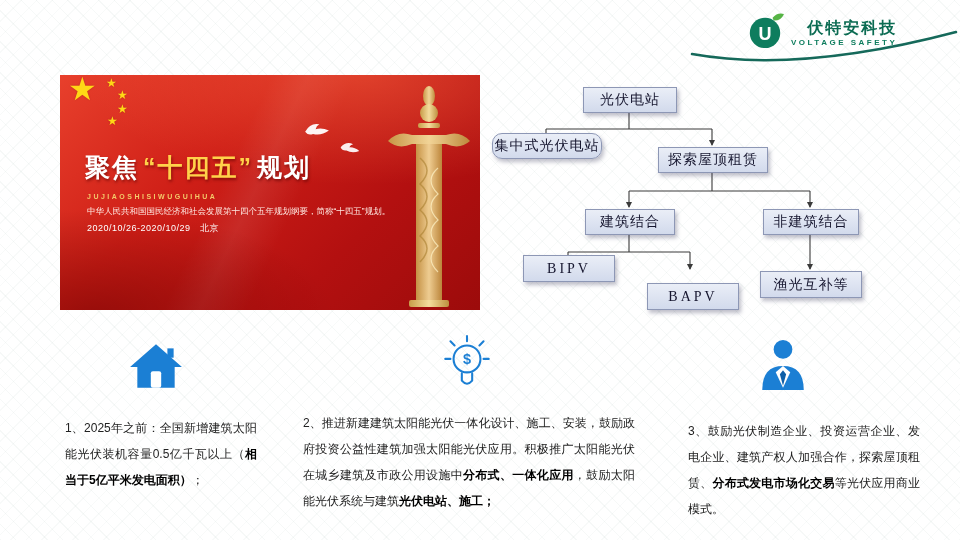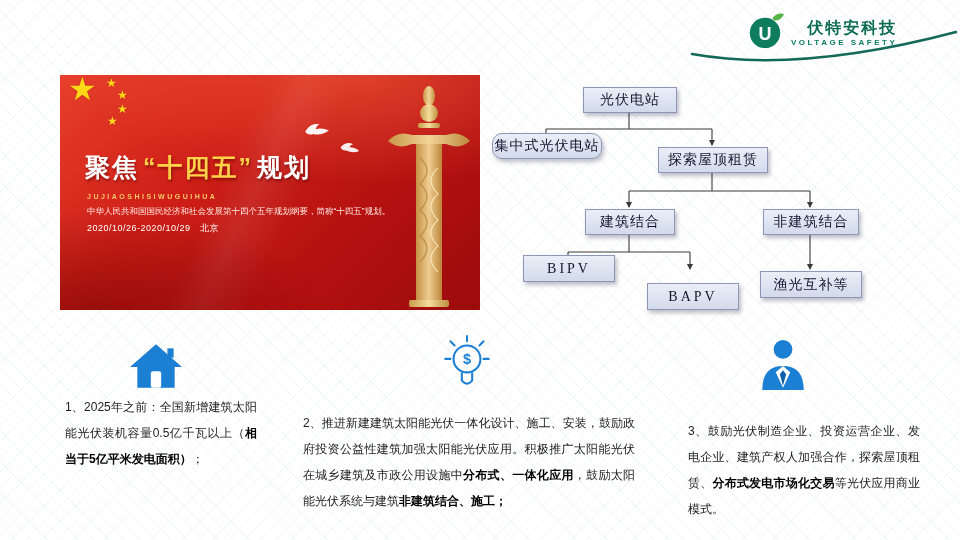--- a/index.html
+++ b/index.html
@@ -67,21 +67,21 @@
   .fb-bipv{left:35px;top:170px;width:90px;height:25px;letter-spacing:3px;}
   .fb-bapv{left:159px;top:186px;width:90px;height:25px;letter-spacing:3px;margin-top:12px;}
   .fb-fish{left:272px;top:186px;width:100px;height:25px;}
 
   
   .icon-house{left:128px;top:342px;}
   .icon-bulb{left:438px;top:332px;}
   .icon-person{left:758px;top:338px;}
   .pt{position:absolute;font-size:12px;line-height:26px;color:#222;text-align:justify;}
   .pt .b{font-weight:bold;color:#000;}
-  .pt1{left:65px;top:382px;width:192px;}
+  .pt1{left:65px;top:403px;width:192px;}
   .pt2{left:303px;top:398px;width:332px;}
   .pt3{left:688px;top:406px;width:232px;}
 </style>
 </head>
 <body>
 
 <div class="abs logo-block">
   <span>
     <svg width="38" height="38" viewBox="0 0 40 40">
       <circle cx="20" cy="22" r="16" fill="#0e7d5e"></circle>
@@ -202,15 +202,15 @@
   <svg width="50" height="54" viewBox="0 0 48 52">
     <circle cx="24" cy="11" r="9" fill="#1b7fd4"></circle>
     <path d="M4,50 Q4,27 24,27 Q44,27 44,50 Z" fill="#1b7fd4"></path>
     <path d="M24,27 L17,33 L24,48 L31,33 Z" fill="#ffffff"></path>
     <path d="M24,31 L21,35 L24,46 L27,35 Z" fill="#0e5fa8"></path>
   </svg>
 </span>
 
 <p class="pt pt1"><span>1、2025年之前：全国新增建筑太阳能光伏装机容量0.5亿千瓦以上（</span><span class="b">相当于5亿平米发电面积）</span><span>；</span></p>
 
-<p class="pt pt2"><span>2、推进新建建筑太阳能光伏一体化设计、施工、安装，鼓励政府投资公益性建筑加强太阳能光伏应用。积极推广太阳能光伏在城乡建筑及市政公用设施中</span><span class="b">分布式、一体化应用</span><span>，鼓励太阳能光伏系统与建筑</span><span class="b">非建筑结合、施工；</span></p>
+<p class="pt pt2"><span>2、推进新建建筑太阳能光伏一体化设计、施工、安装，鼓励政府投资公益性建筑加强太阳能光伏应用。积极推广太阳能光伏在城乡建筑及市政公用设施中</span><span class="b">分布式、一体化应用</span><span>，鼓励太阳能光伏系统与建筑</span><span class="b">光伏电站、施工；</span></p>
 
 <p class="pt pt3"><span>3、鼓励光伏制造企业、投资运营企业、发电企业、建筑产权人加强合作，探索屋顶租赁、</span><span class="b">分布式发电市场化交易</span><span>等光伏应用商业模式。</span></p>
 
 </body></html>

